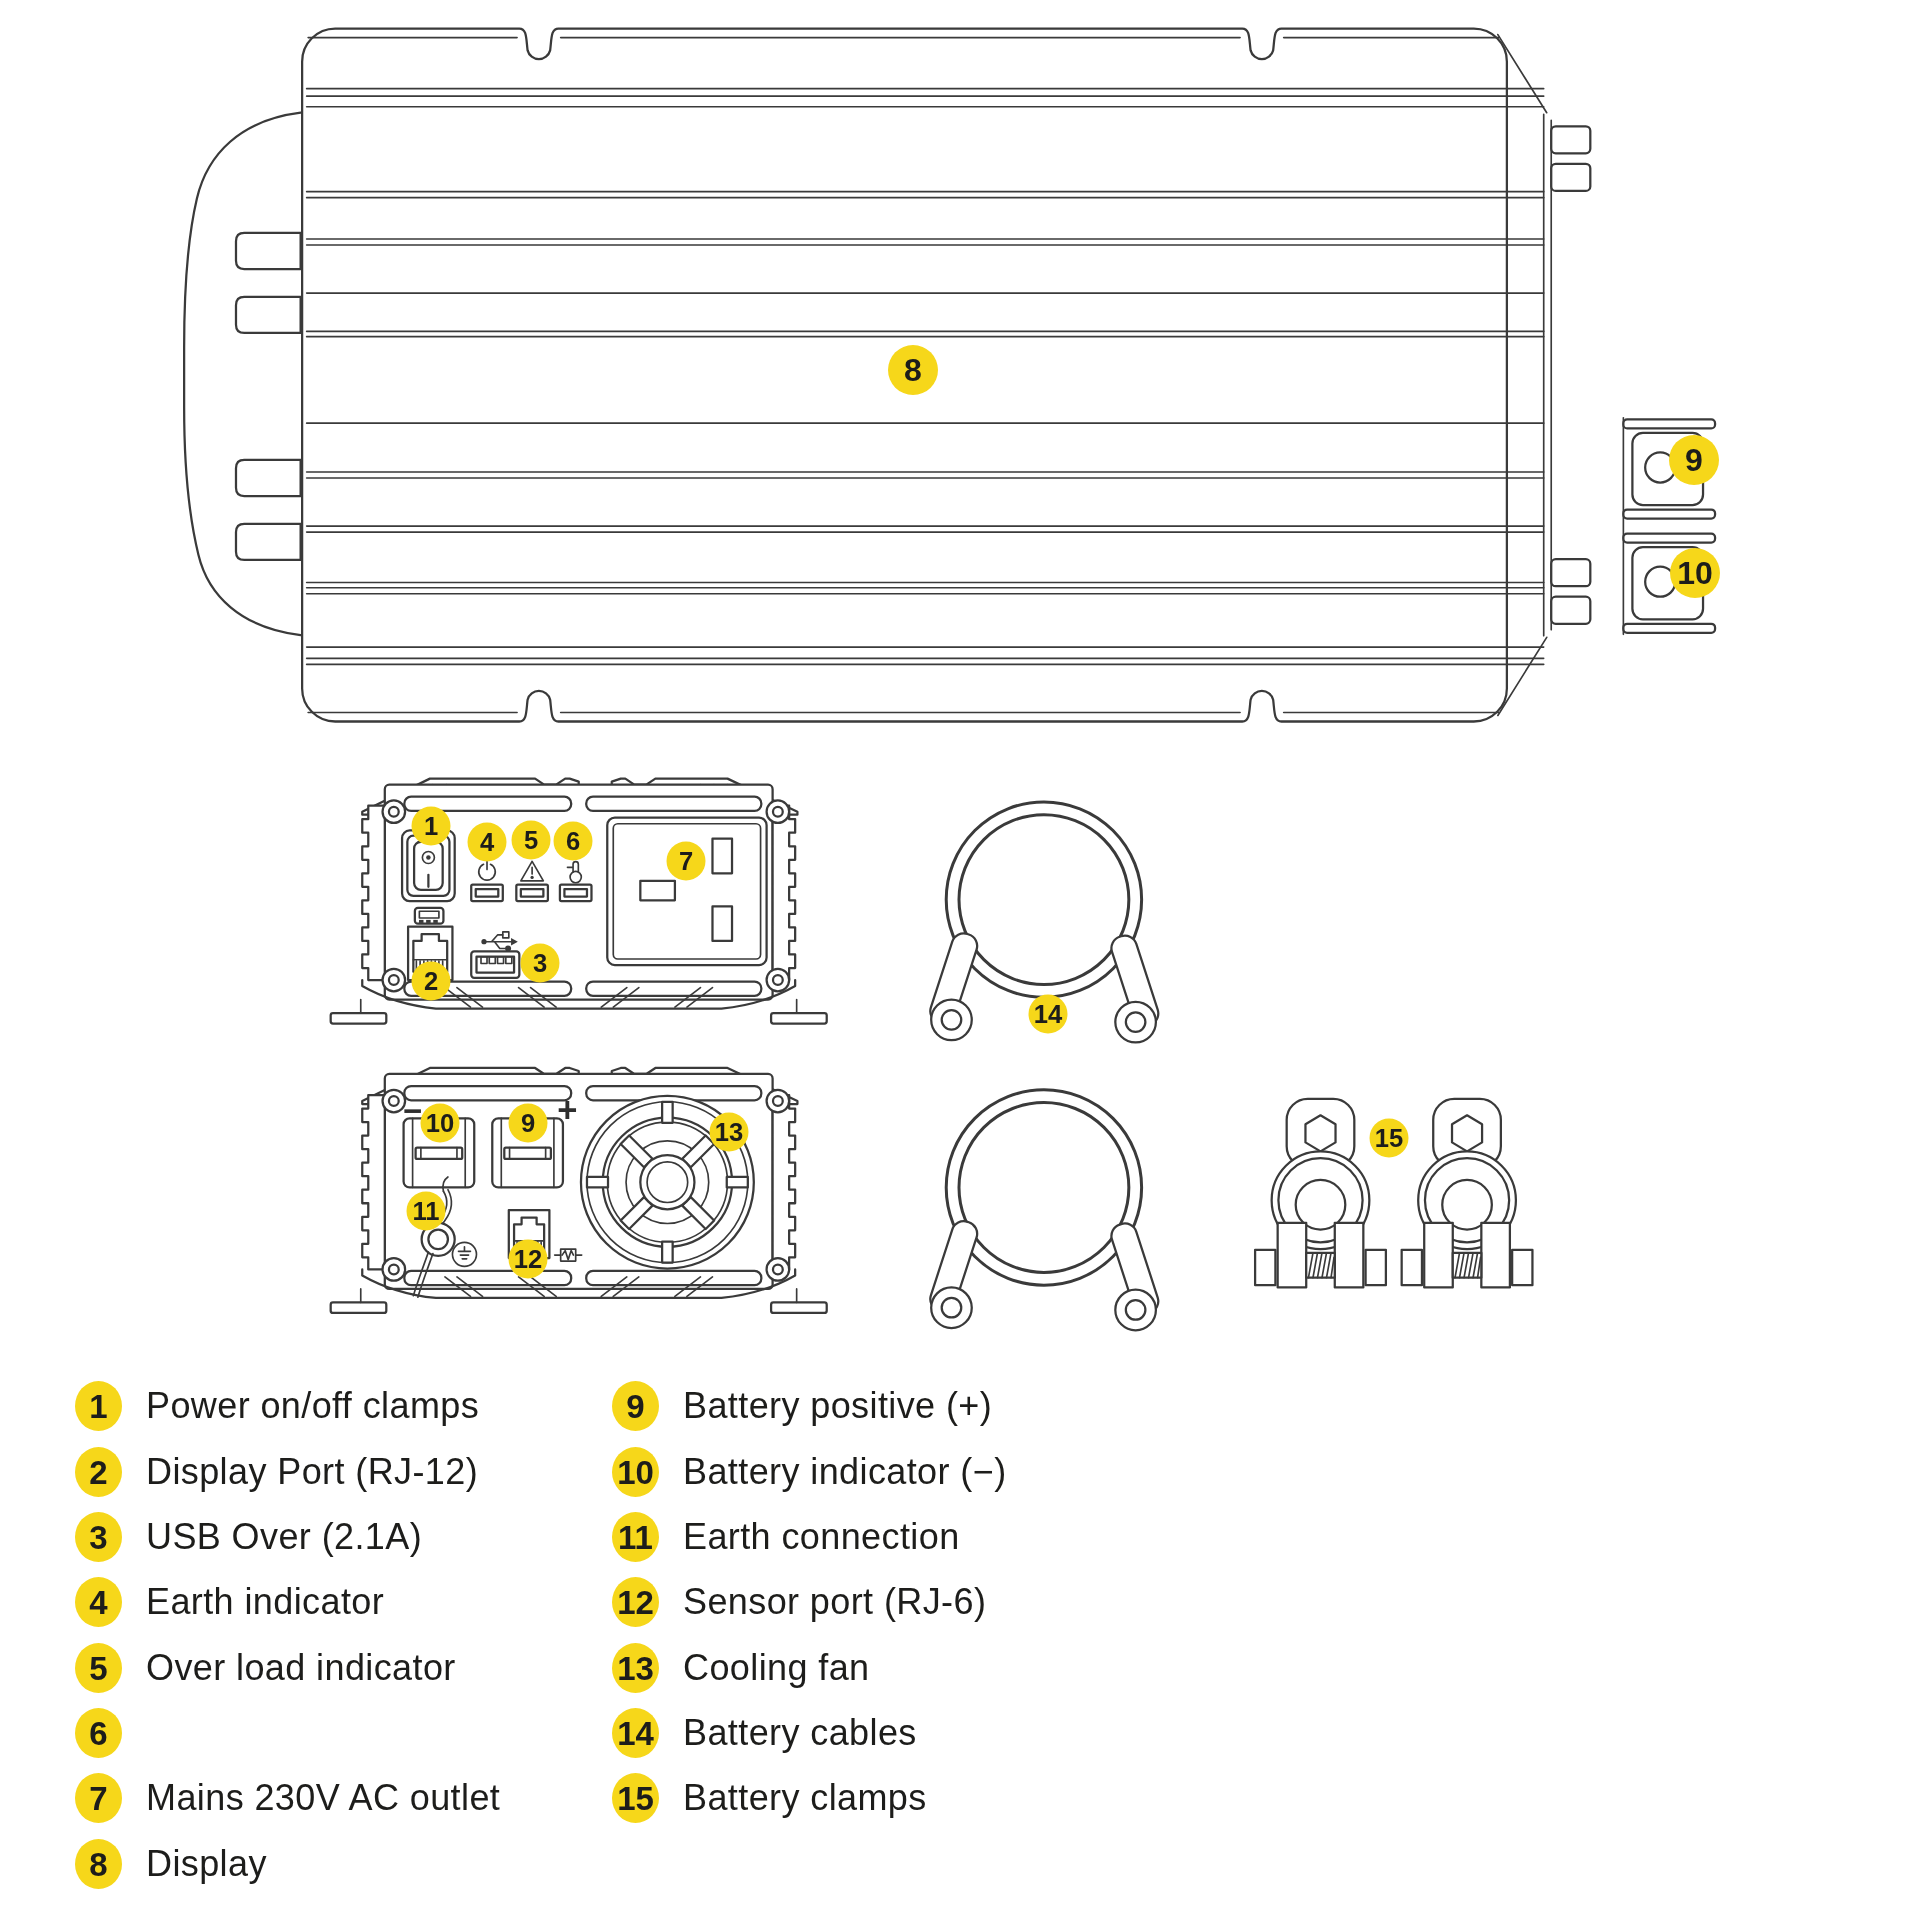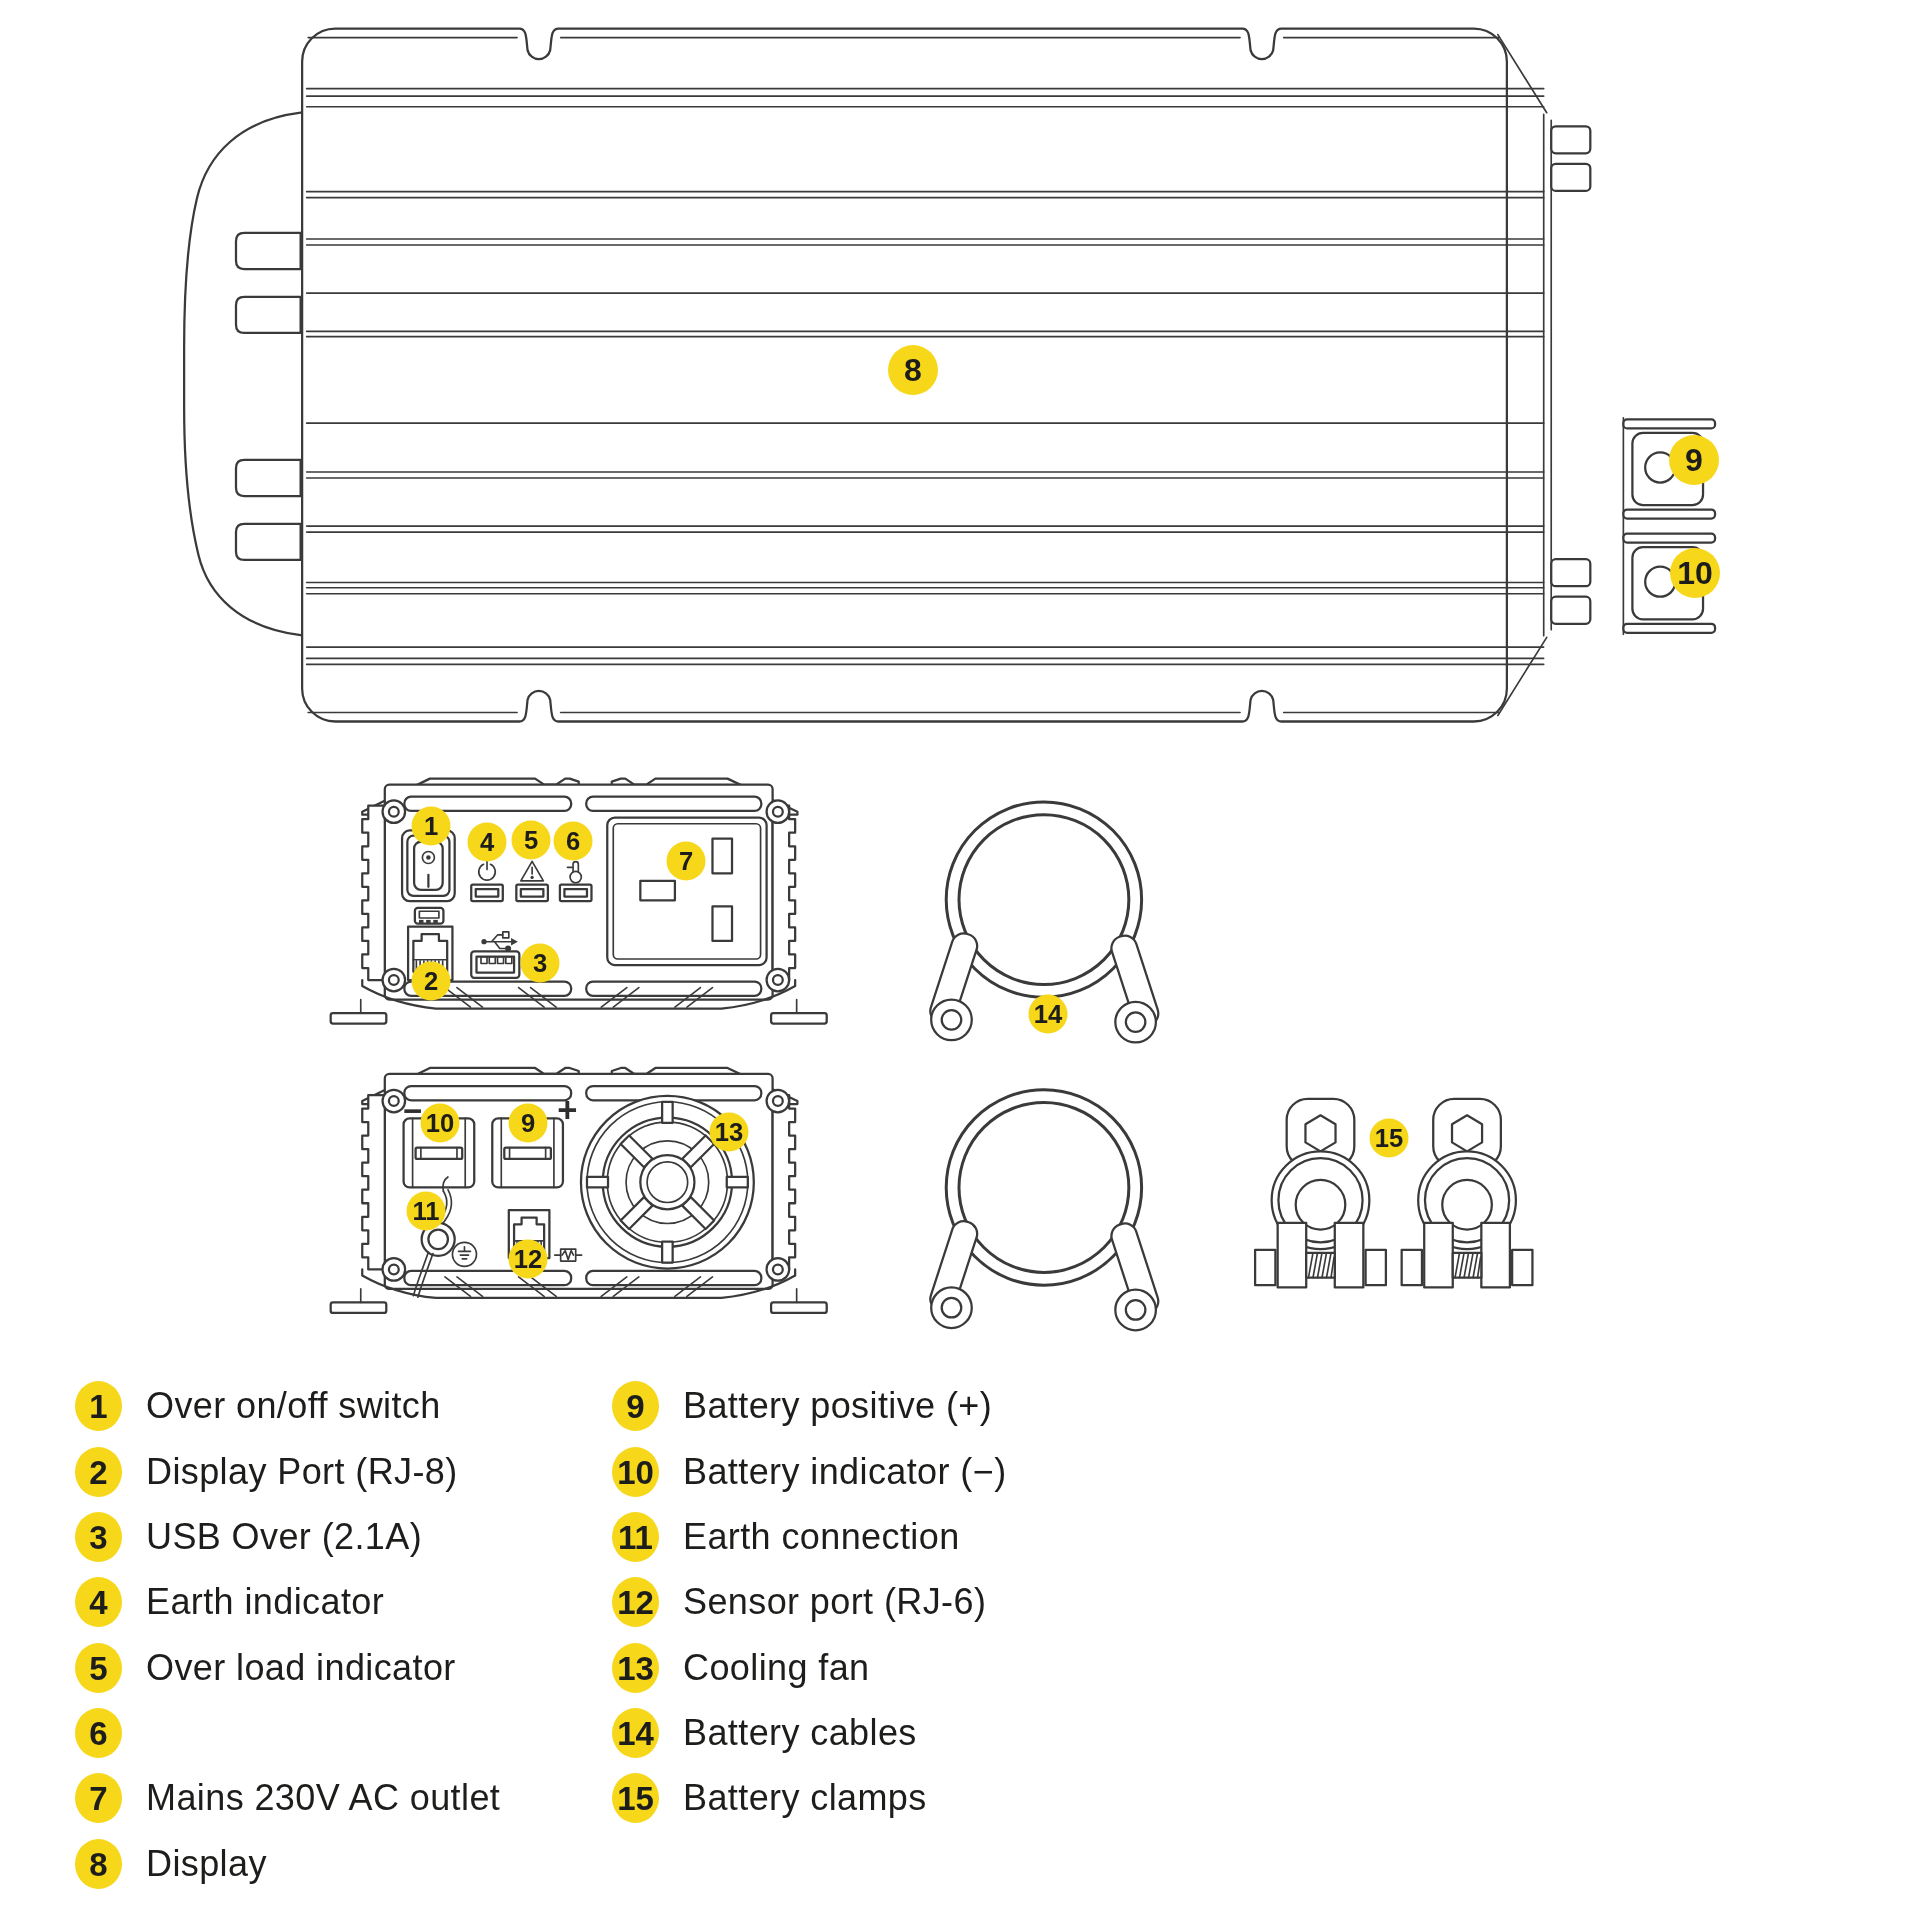--- a/index.html
+++ b/index.html
@@ -273,25 +273,25 @@
 <div class="badge b50" style="left:528px;top:1123px;">9</div>
 <div class="badge b50" style="left:729px;top:1132px;">13</div>
 <div class="badge b50" style="left:426px;top:1211px;">11</div>
 <div class="badge b50" style="left:528px;top:1259px;">12</div>
 <div class="badge b50" style="left:1048px;top:1014px;">14</div>
 <div class="badge b50" style="left:1389px;top:1138px;">15</div>
 
 <div>
   <div class="lrow" style="left:75px;top:1381px;">
     <span class="lbadge">1</span>
-    <span class="llabel">Over on/off switch</span>
+    <span class="llabel">Power on/off clamps</span>
   </div>
   <div class="lrow" style="left:75px;top:1447px;">
     <span class="lbadge">2</span>
-    <span class="llabel">Display Port (RJ-8)</span>
+    <span class="llabel">Display Port (RJ-12)</span>
   </div>
   <div class="lrow" style="left:75px;top:1512px;">
     <span class="lbadge">3</span>
     <span class="llabel">USB Over (2.1A)</span>
   </div>
   <div class="lrow" style="left:75px;top:1577px;">
     <span class="lbadge">4</span>
     <span class="llabel">Earth indicator</span>
   </div>
   <div class="lrow" style="left:75px;top:1643px;">

